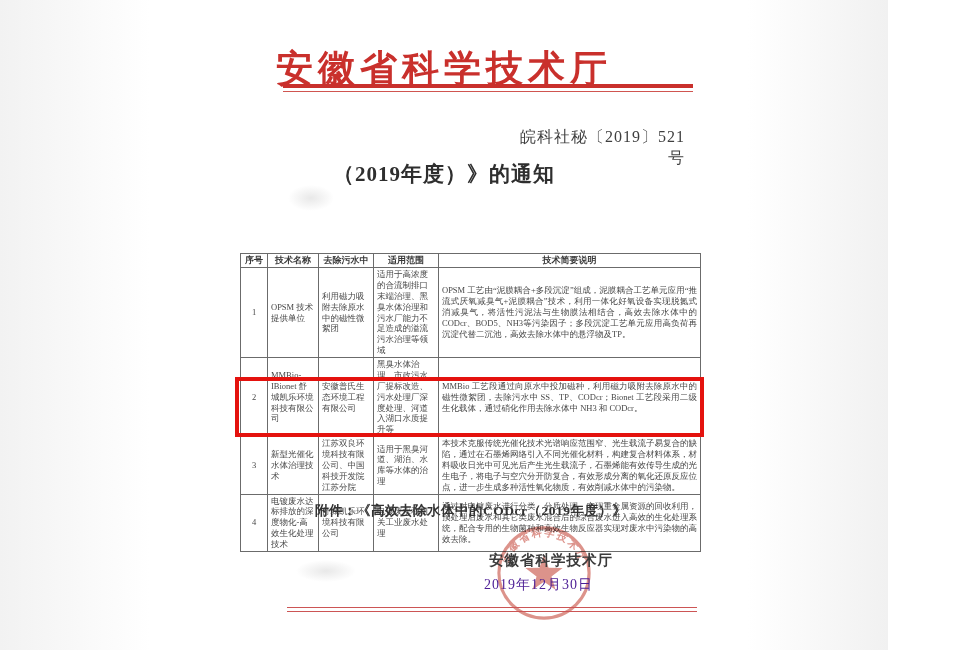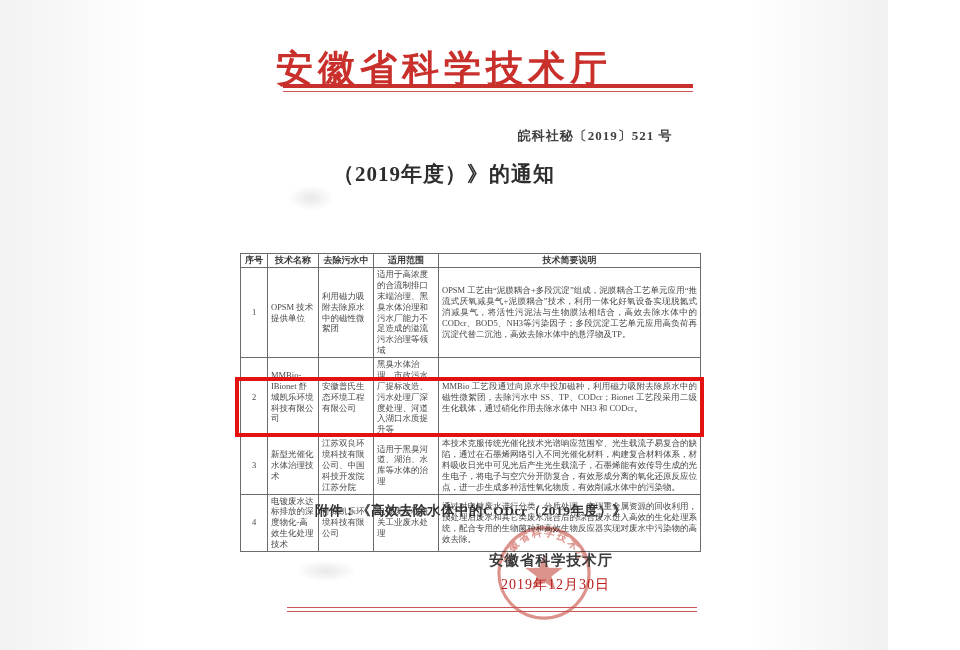--- a/index.html
+++ b/index.html
@@ -18,22 +18,22 @@
 
   .org-title{
     position:absolute;top:44px;left:0;width:100%;text-align:center;
     font-size:37px;font-weight:bold;letter-spacing:5px;color:#c9302c;
   }
   .red-rule-top{position:absolute;top:84px;left:283px;width:410px;height:0;
     border-top:4px solid #c9302c;}
   .red-rule-top-thin{position:absolute;top:91px;left:283px;width:410px;height:0;
     border-top:1px solid #d05550;}
   .doc-number{
-    position:absolute;top:127px;left:505px;width:180px;text-align:center;
-    font-size:13px;color:#3f3f3f;letter-spacing:1px;font-weight:bold;
+    position:absolute;top:127px;left:505px;width:180px;text-align:right;
+    font-size:16px;color:#3f3f3f;letter-spacing:1px;
   }
   .doc-title{
     position:absolute;top:160px;left:0;width:100%;text-align:center;
     font-size:21px;font-weight:bold;color:#2e2e2e;line-height:1.35;letter-spacing:1px;
   }
 
   
   #tech-table{
     position:absolute;top:253px;left:240px;width:460px;
     border-collapse:collapse;table-layout:fixed;
@@ -61,22 +61,22 @@
     font-size:13.5px;font-weight:bold;color:#333;letter-spacing:.5px;
   }
 
   .seal{position:absolute;top:524px;left:495px;width:98px;height:98px;
     opacity:.55;mix-blend-mode:multiply;}
   .sig-name{
     position:absolute;top:551px;left:488px;width:126px;text-align:center;
     font-size:14.5px;font-weight:bold;color:#3a3a3a;letter-spacing:1px;
   }
   .sig-date{
-    position:absolute;top:576px;left:484px;width:126px;text-align:right;
-    font-size:14px;color:#b91c1c;letter-spacing:1px;
+    position:absolute;top:576px;left:484px;width:126px;text-align:left;
+    font-size:14px;color:#4c1d95;letter-spacing:1px;
   }
   .red-rule-bottom1{position:absolute;top:607px;left:287px;width:410px;border-top:1.5px solid #c55;}
   .red-rule-bottom2{position:absolute;top:611px;left:287px;width:410px;border-top:1.5px solid #c55;}
 </style>
 </head>
 <body>
 
 <div id="canvas">
 
   <div class="edge-left"></div>

